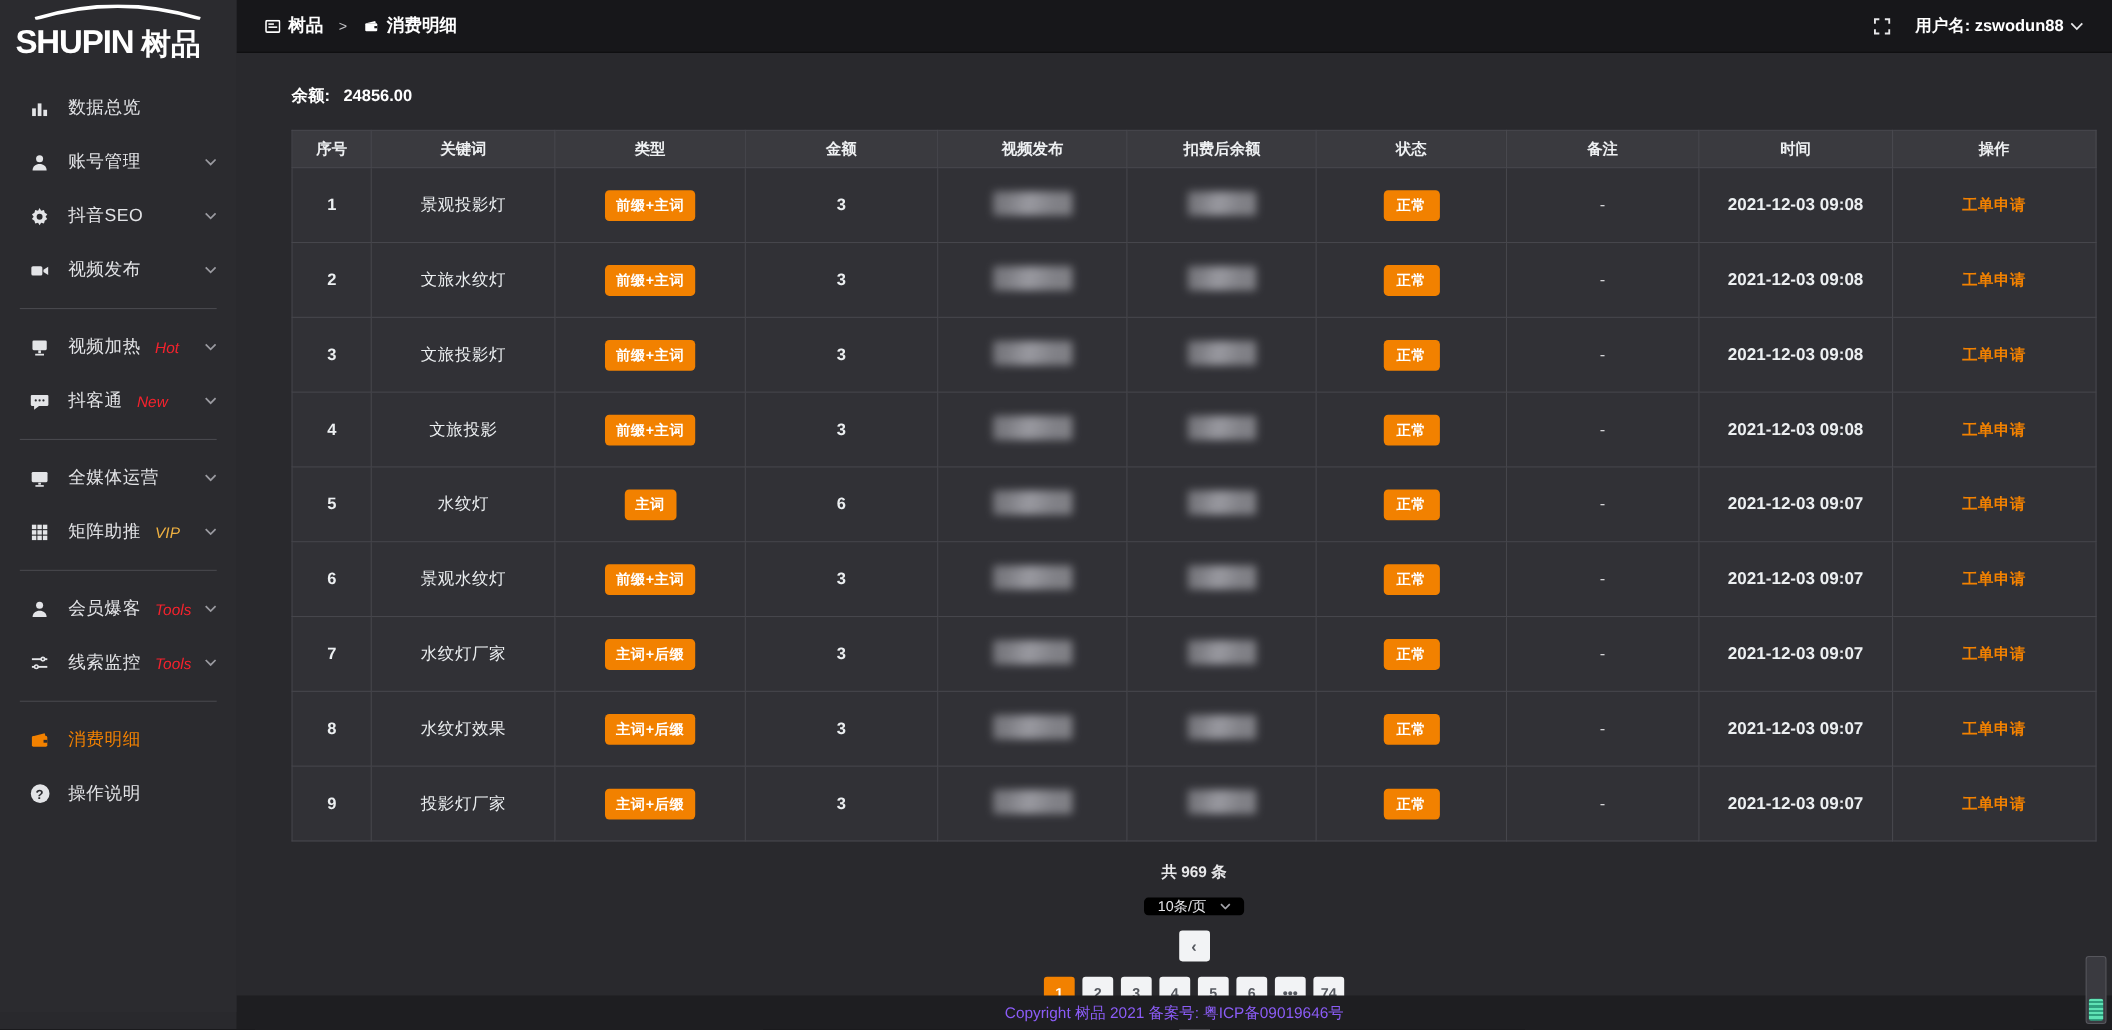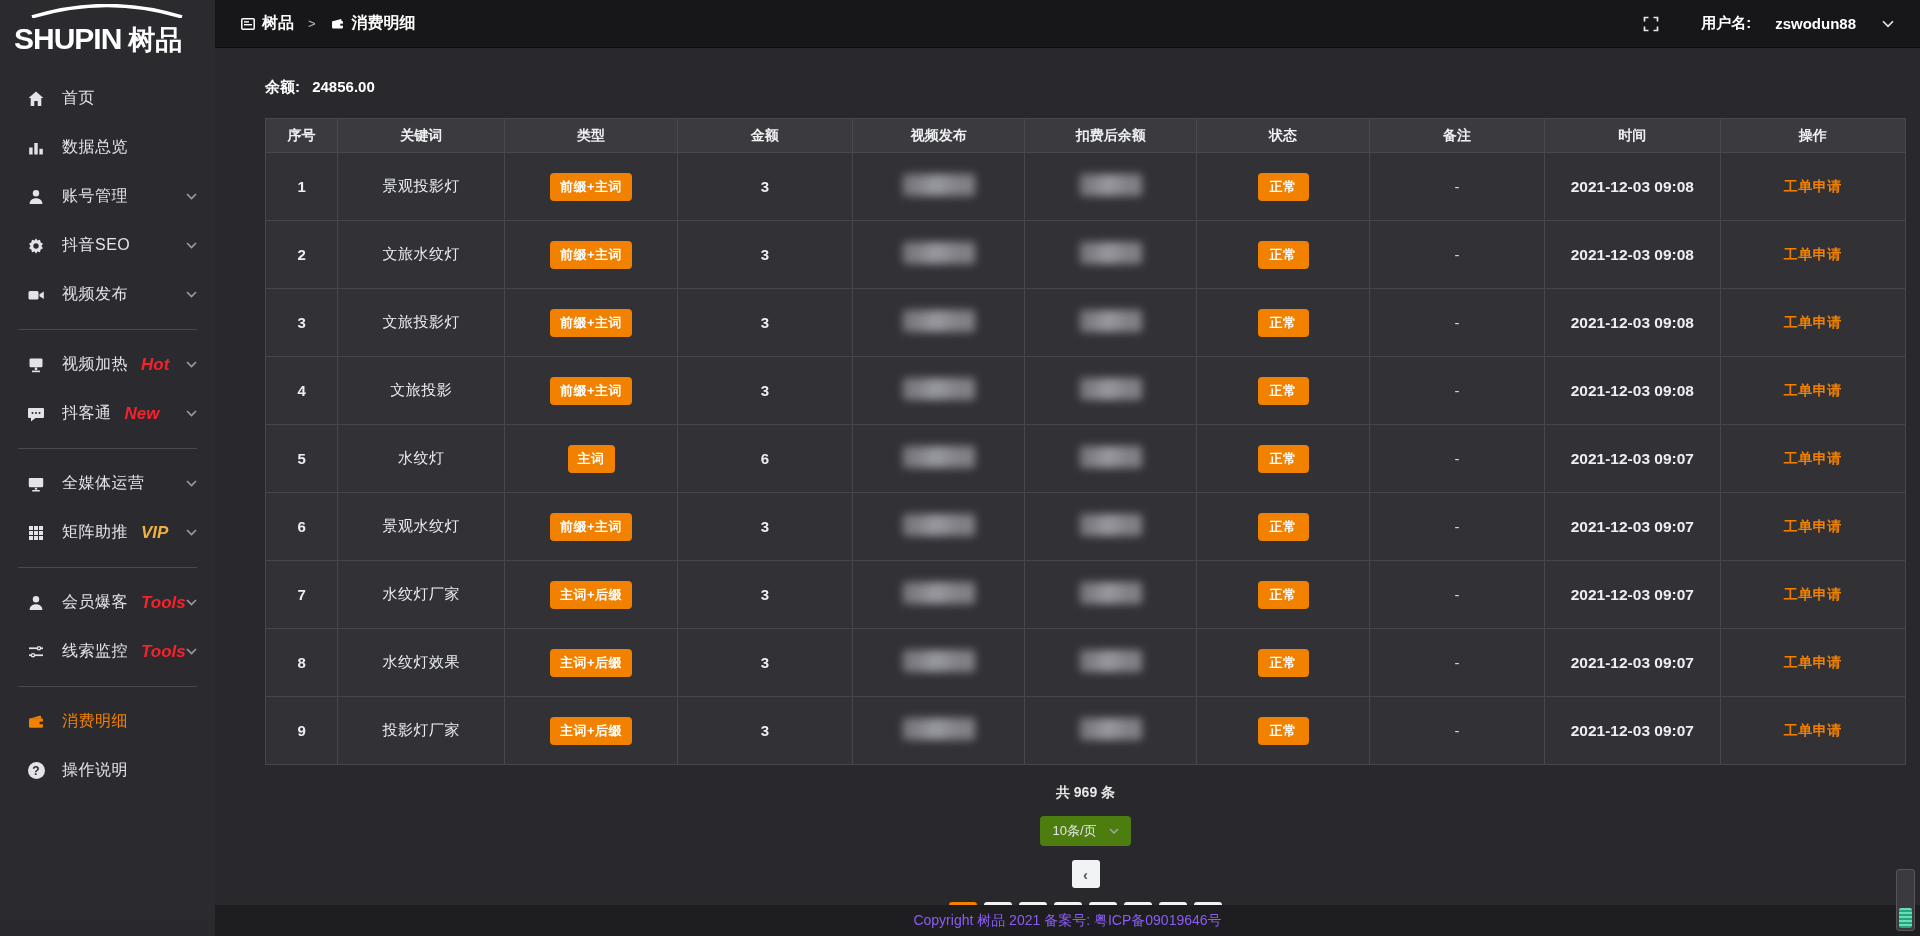--- a/index.html
+++ b/index.html
@@ -10,33 +10,33 @@
   .sidebar { position:absolute; left:0; top:0; bottom:16px; width:215px; background:#2b2b2f; z-index:3; }
   .logo { height:64px; display:flex; align-items:flex-end; padding:0 0 10px 14px; position:relative; }
   .logo-arc { position:absolute; left:28px; top:4px; }
   .logo-en { color:#fff; font-size:30px; font-weight:800; letter-spacing:-1px; line-height:1; }
   .logo-cn { color:#fff; font-size:27px; font-weight:800; margin-left:7px; line-height:1; }
   .nav { margin-top:10px; }
   .nav-item { display:flex; align-items:center; height:49px; padding:0 18px 0 26px; color:#e3e4e7; cursor:pointer; }
   .nav-item .nicon { width:20px; height:18px; display:flex; align-items:center; justify-content:center; margin-right:16px; flex:none; }
   .nav-item .nlabel { font-size:16px; letter-spacing:0.5px; }
   .nav-item.active { color:#f28100; }
-  .nav-badge { margin-left:13px; font-size:17px; font-style:italic; font-weight:700; }
+  .nav-badge { margin-left:13px; font-size:14px; font-style:italic; font-weight:400; }
   .nav-badge.hot { color:#f5222d; }
   .nav-badge.vip { color:#eeb041; }
   .nav-chevron { margin-left:auto; color:#9a9aa0; display:flex; }
   .nav-divider { border-top:1px solid #48484d; margin:10px 18px; }
   .qmark { width:17px; height:17px; border-radius:50%; background:#e3e4e7; color:#2b2b2f; font-weight:800; font-size:12px; display:flex; align-items:center; justify-content:center; }
 
   
   .topbar { position:absolute; left:215px; top:0; right:0; height:48px; background:#17171a; display:flex; align-items:center; padding:0 26px; border-bottom:1px solid #0e0e10; z-index:2; }
   .crumb { display:flex; align-items:center; color:#fff; font-size:16px; font-weight:700; }
   .crumb .cicon { display:flex; margin-right:7px; }
   .crumb-sep { color:#c0c0c4; font-size:13px; font-weight:400; margin:0 14px; }
-  .top-right { margin-left:auto; display:flex; align-items:center; color:#fff; font-size:15px; font-weight:700; gap:24px; }
+  .top-right { margin-left:auto; display:flex; align-items:center; color:#fff; font-size:15px; font-weight:700; gap:4px; }
   .fs-icon { display:flex; margin-right:18px; cursor:pointer; }
   .user-chevron { display:flex; margin-left:2px; cursor:pointer; }
 
   
   .main { position:absolute; left:215px; top:48px; right:0; bottom:31px; background:#29292d; }
   .balance { margin:30px 0 0 50px; color:#fff; font-size:15px; font-weight:700; }
   .balance .bval { margin-left:8px; }
 
   table.grid { border-collapse:collapse; table-layout:fixed; width:calc(100% - 64px); margin:21px 14px 0 50px; }
   .grid th { background:#3a3a3f; border:1px solid #48484e; height:34px; color:#eef0f2; font-size:14px; font-weight:700; text-align:center; }
@@ -48,21 +48,21 @@
   td.c-amount { font-weight:700; }
   .blur-block { display:inline-block; height:22px; border-radius:2px; filter:blur(4px); background:linear-gradient(100deg,#7d7d83 15%,#a0a0a7 45%,#85858b 75%); opacity:.95; }
   .blur-pre { width:72px; } .blur-post { width:62px; }
   td.c-remark { color:#d4d4d8; }
   td.c-time { font-weight:600; font-size:15.5px; }
   .action-link { color:#f28100; font-size:14px; font-weight:700; cursor:pointer; letter-spacing:0.5px; }
 
   
   .pager { display:flex; align-items:center; justify-content:center; margin:19px 14px 0 50px; color:#e8e8ea; font-size:14px; gap:14px;flex-direction:column; }
   .pg-total { font-weight:600; }
-  .page-size { background:#4d7c0f; border-radius:4px; height:30px; padding:0 12px; display:flex; align-items:center; gap:12px; font-size:13px; color:#e6e6ea; cursor:pointer; }
+  .page-size { background:#000000; border-radius:4px; height:16px; padding:0 12px; display:flex; align-items:center; gap:12px; font-size:13px; color:#e6e6ea; cursor:pointer; }
   .pg-group { display:flex; align-items:center; gap:7px; }
   .pg-btn { min-width:28px; height:28px; background:#f2f3f5; color:#55585f; border-radius:3px; display:flex; align-items:center; justify-content:center; font-size:13px; font-weight:700; cursor:pointer; padding:0 5px; }
   .pg-btn.active { background:#f28100; color:#fff; }
   .pg-arrow { font-size:15px; }
   .goto { display:flex; align-items:flex-end; gap:10px; font-weight:600; }
   .goto-input { width:46px; height:28px; background:#2c2c30; border:1px solid #47474d; border-radius:3px; color:#fff; font-size:13px; font-weight:700; display:flex; align-items:center; justify-content:center; cursor:text; }
 
   
   .footer { position:absolute; left:215px; right:0; bottom:0; height:31px; background:#1e1e21; display:flex; align-items:center; justify-content:center; color:#8b5cf6; font-size:14px; z-index:2; }
 
@@ -81,28 +81,20 @@
     <div class="logo">
       <svg class="logo-arc" width="158" height="14" viewBox="0 0 158 14">
           <path d="M4 13 Q79 -10 154 13" stroke="#fff" stroke-width="3.4" fill="none"></path>
         </svg>
       <span class="logo-en">SHUPIN</span>
       <span class="logo-cn">树品</span>
     </div>
 
     <nav class="nav">
 
-      <div class="nav-item">
-        <span class="nicon">
-          <svg width="18" height="18" viewBox="0 0 18 18">
-              <path fill="currentColor" d="M9 1.6 16.4 8h-2.1v8h-3.6v-5H7.3v5H3.7V8H1.6z"></path>
-            </svg>
-        </span>
-        <span class="nlabel">首页</span>
-      </div>
 
       <div class="nav-item">
         <span class="nicon">
           <svg width="18" height="18" viewBox="0 0 18 18">
               <g fill="currentColor">
                 <rect x="2.2" y="8.5" width="3.4" height="7"></rect>
                 <rect x="7.3" y="4" width="3.4" height="11.5"></rect>
                 <rect x="12.4" y="9.8" width="3.4" height="5.7"></rect>
               </g>
             </svg>

